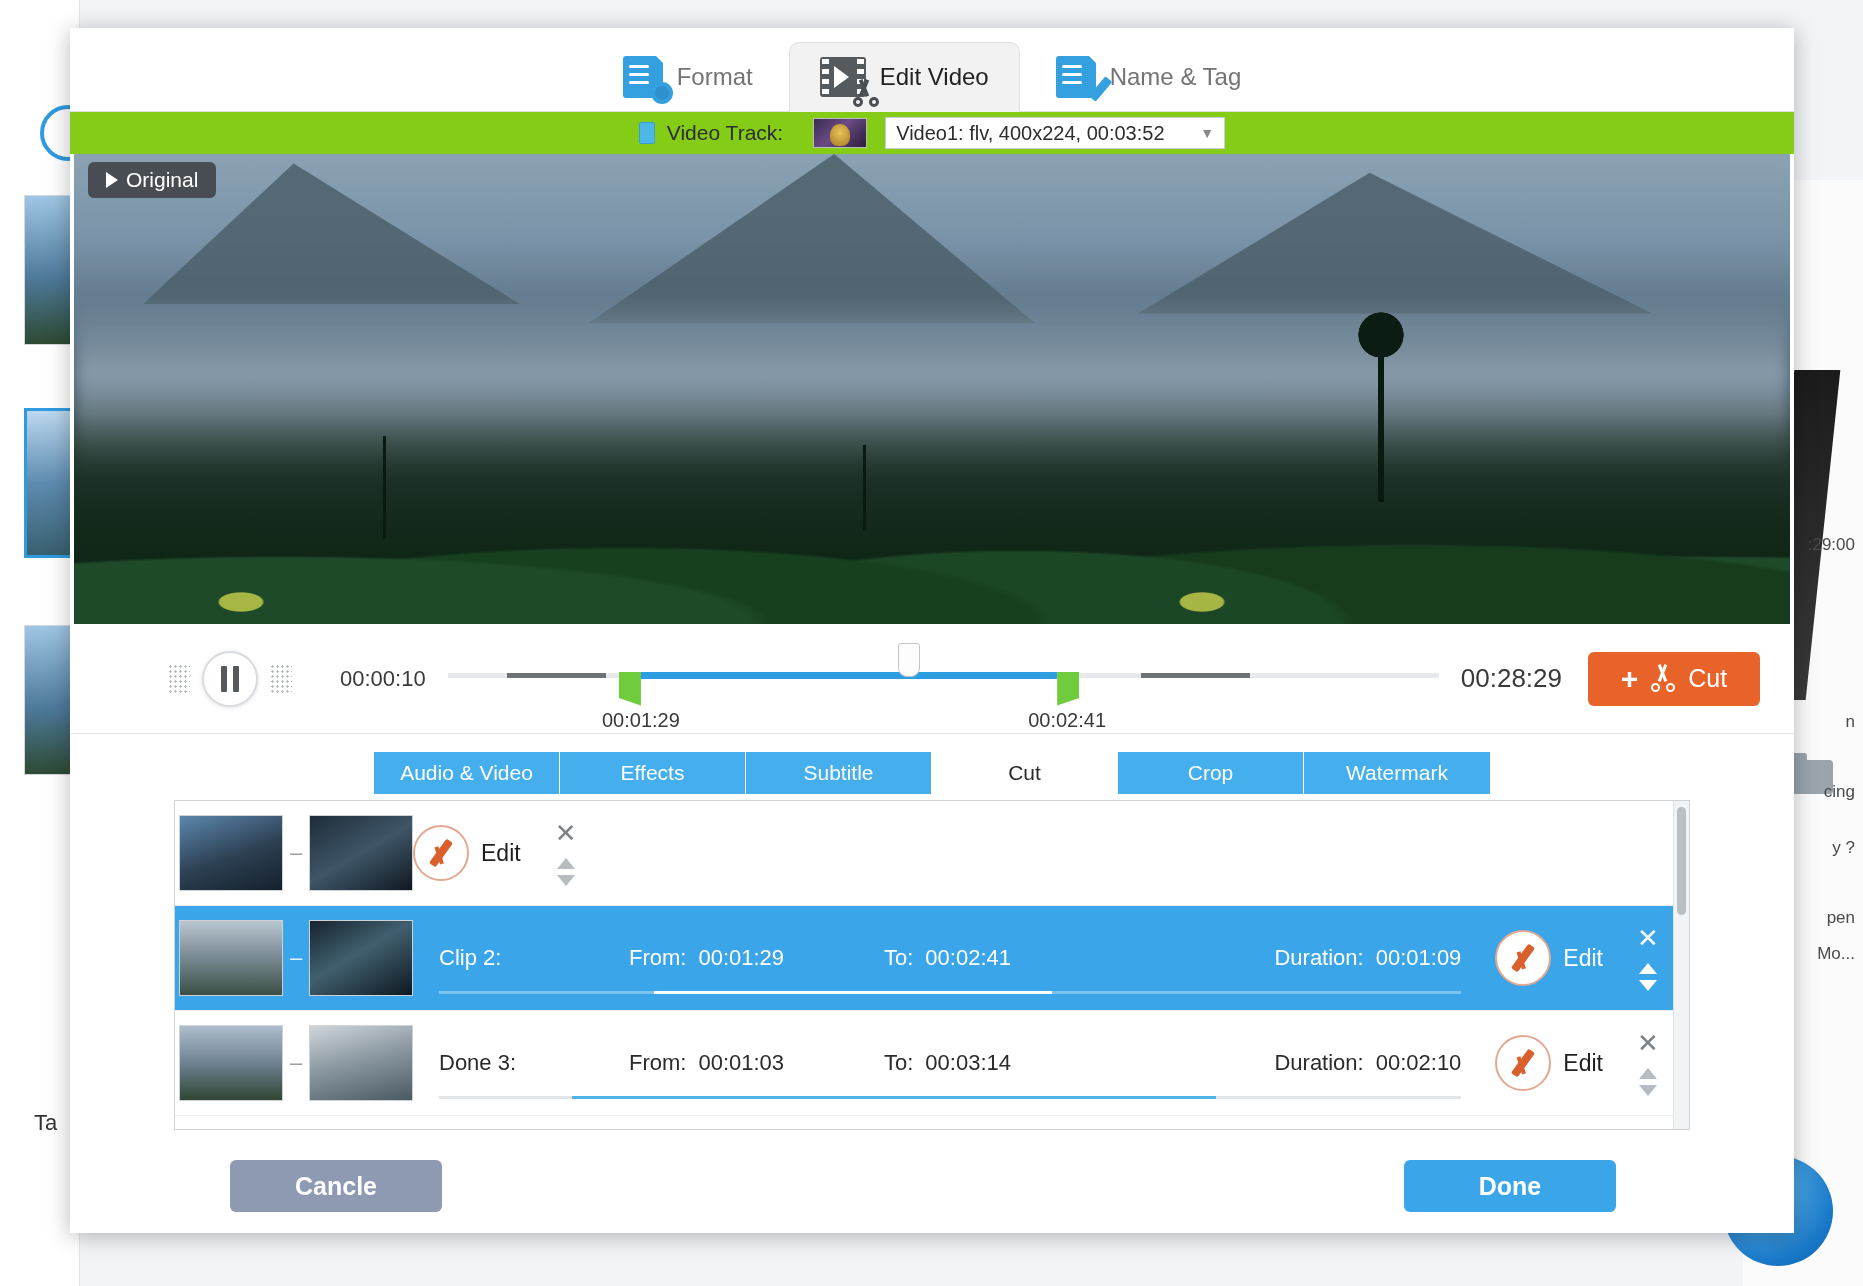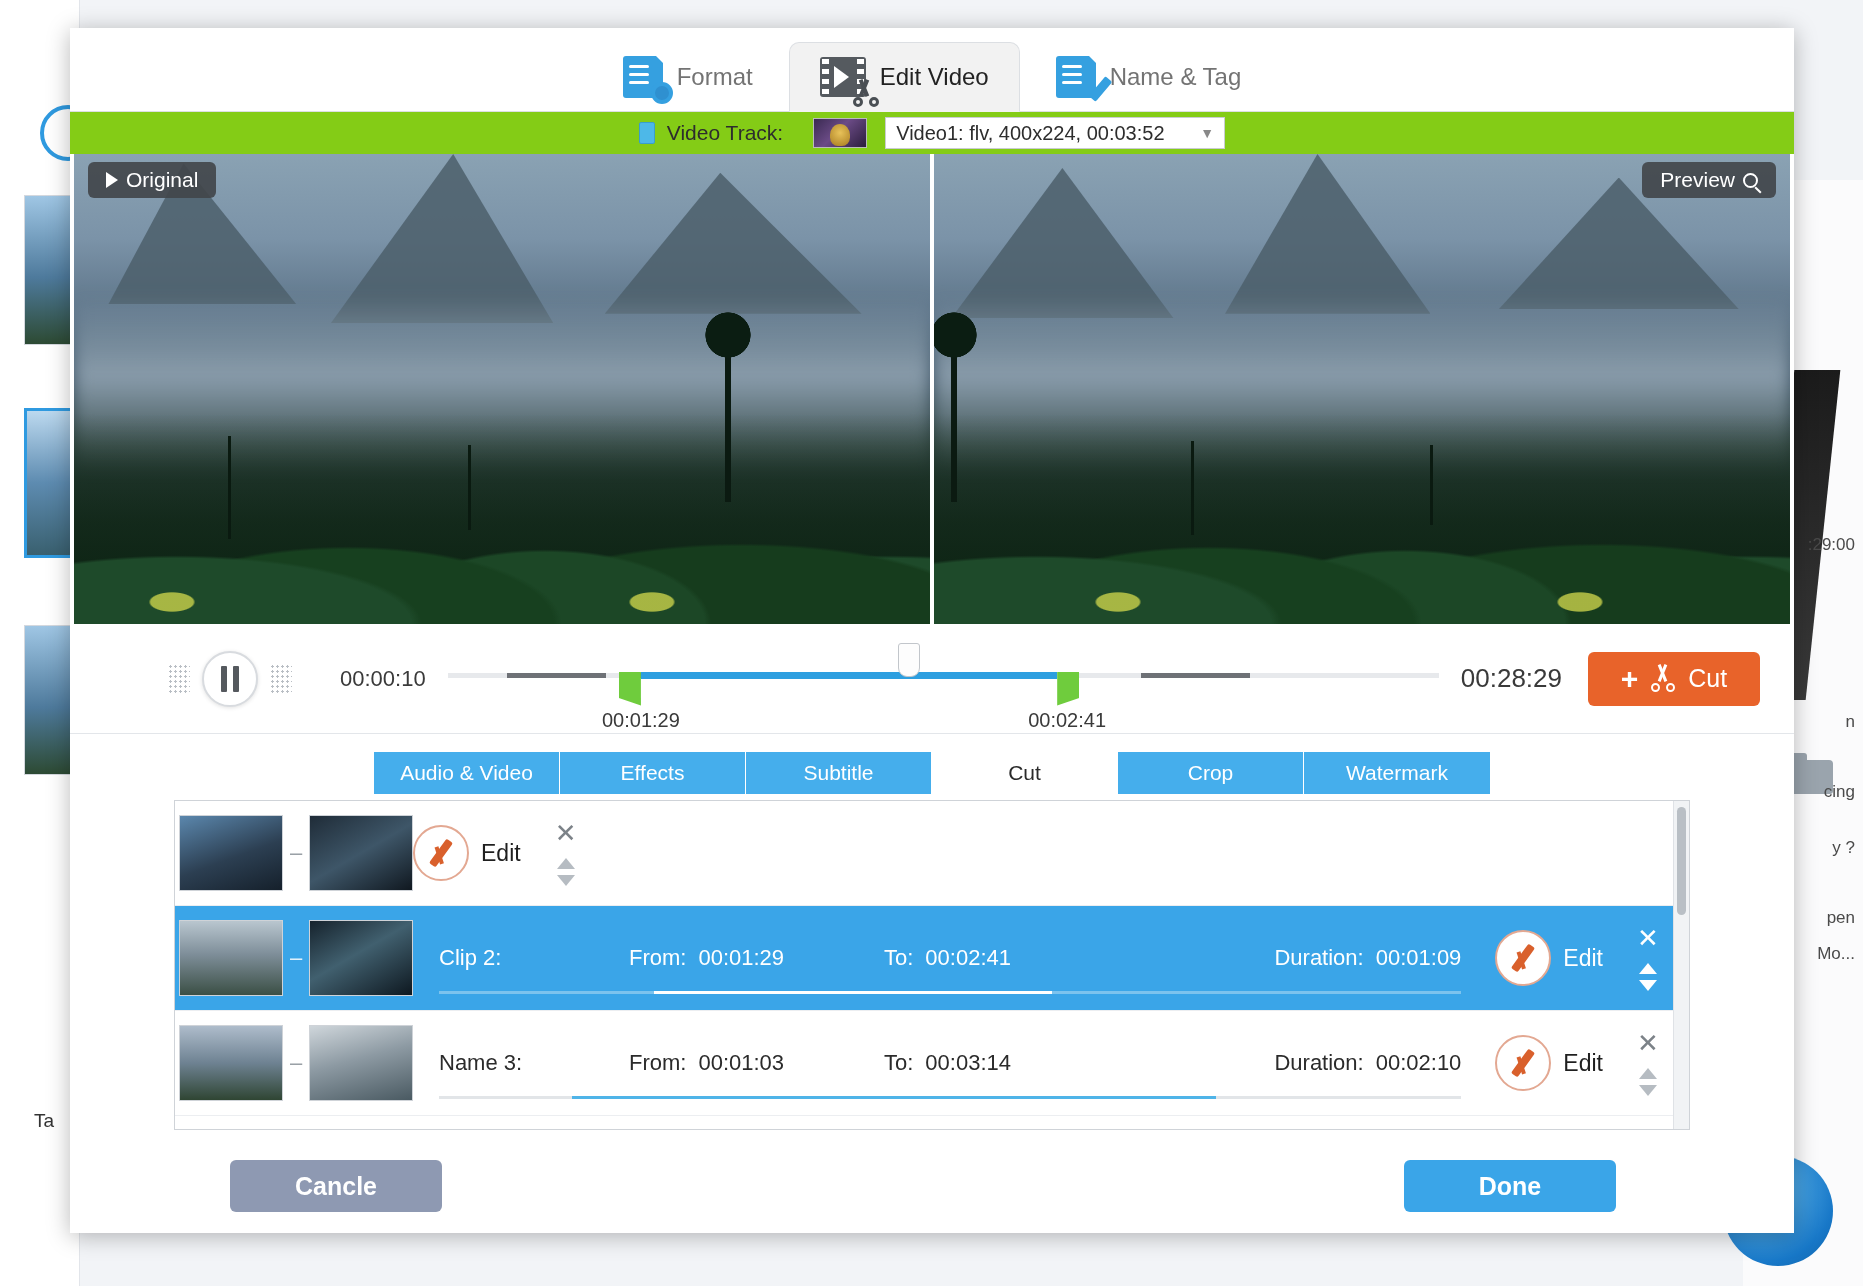--- a/index.html
+++ b/index.html
@@ -48,21 +48,21 @@
   #bg-blue-orb {
     position: absolute; right: 30px; bottom: 20px; width: 110px; height: 110px;
     border-radius: 50%;
     background: radial-gradient(circle at 35% 30%, #6ec5f5, #1878c8 70%, #0d5fa5);
   }
   #bg-blue-orb span {
     position: absolute; inset: 0; display: flex; align-items: center; justify-content: center;
     color: #fff; font-size: 40px; font-weight: bold;
   }
   #bg-bottom-left-label {
-    position: absolute; left: 34px; top: 1110px; color: #333; font-size: 19px;
+    position: absolute; left: 34px; top: 1110px; color: #333; font-size: 22px;
   }
 
   
   #modal {
     position: absolute;
     left: 70px; top: 28px; width: 1724px; height: 1205px;
     background: #ffffff;
     box-shadow: 0 3px 22px rgba(0,0,0,.28);
   }
 
@@ -497,36 +497,20 @@
         <div class="bigtree" style="left:76%;"></div>
         <div class="tree" style="left:18%;bottom:18%;height:22%"></div>
         <div class="tree" style="left:46%;bottom:20%;height:18%"></div>
         <div class="yellow" style="left:8%"></div>
         <div class="yellow" style="left:64%"></div>
         <div class="corner-badge" id="badge-original">
           <span class="play-tri"></span>
           <span>Original</span>
         </div>
       </div>
-      <div class="vid-pane">
-        <div class="peak" style="left:2%;top:3%;width:26%;height:32%;clip-path:polygon(0 100%,50% 0,100% 100%)"></div>
-        <div class="peak" style="left:34%;top:0%;width:24%;height:34%;clip-path:polygon(0 100%,45% 0,100% 100%)"></div>
-        <div class="peak" style="left:66%;top:5%;width:28%;height:28%;clip-path:polygon(0 100%,50% 0,100% 100%)"></div>
-        <div class="mist"></div>
-        <div class="canopy"></div>
-        <div class="bigtree" style="left:2%;"></div>
-        <div class="tree" style="left:30%;bottom:19%;height:20%"></div>
-        <div class="tree" style="left:58%;bottom:21%;height:17%"></div>
-        <div class="yellow" style="left:18%"></div>
-        <div class="yellow" style="left:72%"></div>
-        <div class="corner-badge" id="badge-preview">
-          <span>Preview</span>
-          <span class="search-glyph"></span>
-        </div>
-      </div>
     </div>
   </div>
 
   <div id="transport">
     <div id="grip-left"></div>
     <div id="btn-pause">
         <i></i>
         <i></i>
       </div>
     <div id="grip-right"></div>
@@ -628,21 +612,21 @@
             <span class="arr down"></span>
           </div>
         </div>
         <div class="clip-row">
           <div class="clip-thumbs">
             <div class="clip-thumb t-e"></div>
             <div class="clip-dash">–</div>
             <div class="clip-thumb t-f"></div>
           </div>
           <div class="clip-fields">
-            <span class="fld f-clip">Name 3:</span>
+            <span class="fld f-clip">Done 3:</span>
             <span class="fld f-from"><span class="lbl">From:</span><span>00:01:03</span></span>
             <span class="fld f-to"><span class="lbl">To:</span><span>00:03:14</span></span>
             <span class="fld f-dur"><span class="lbl">Duration:</span><span>00:02:10</span></span>
             <div class="clip-underline">
               <div class="fill" style="left:13%;width:63%"></div>
             </div>
           </div>
           <div class="edit-btn">
             <span class="edit-circle">
               <span class="pen"></span>

